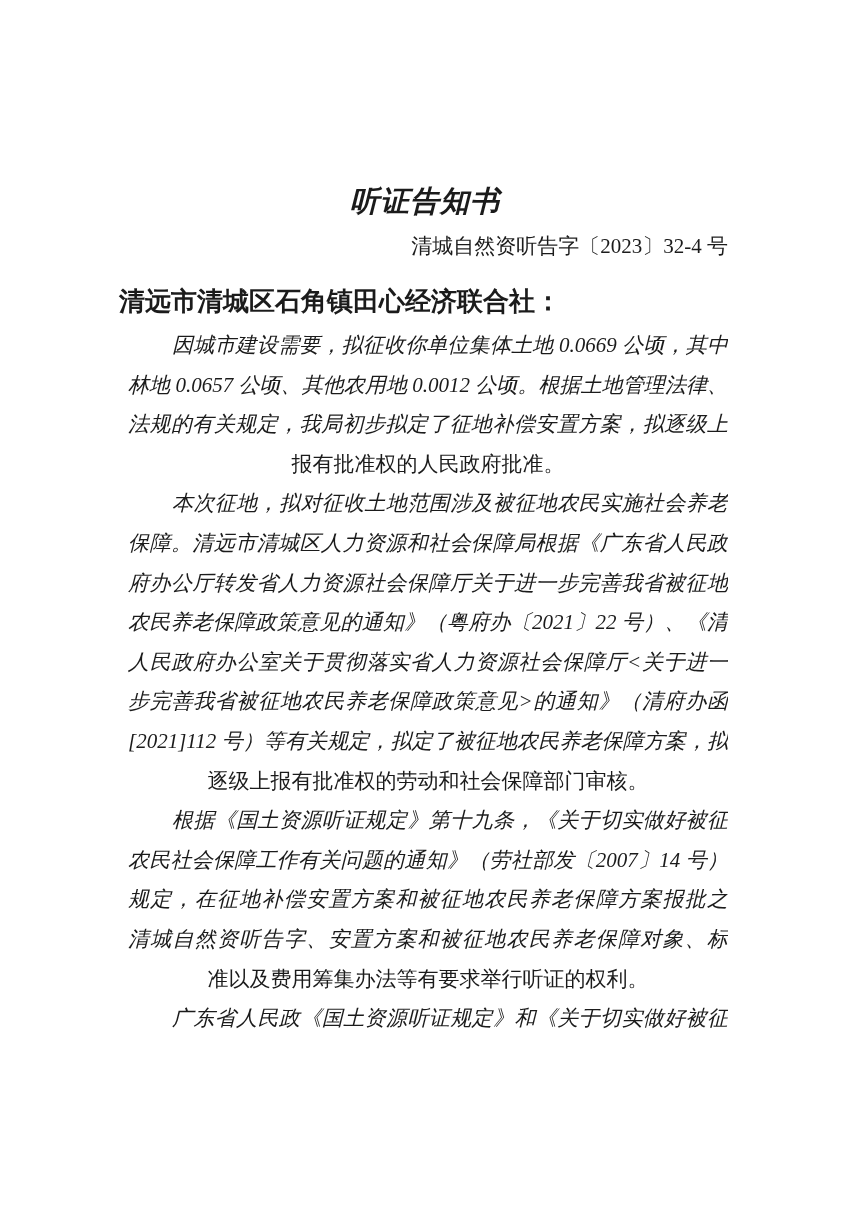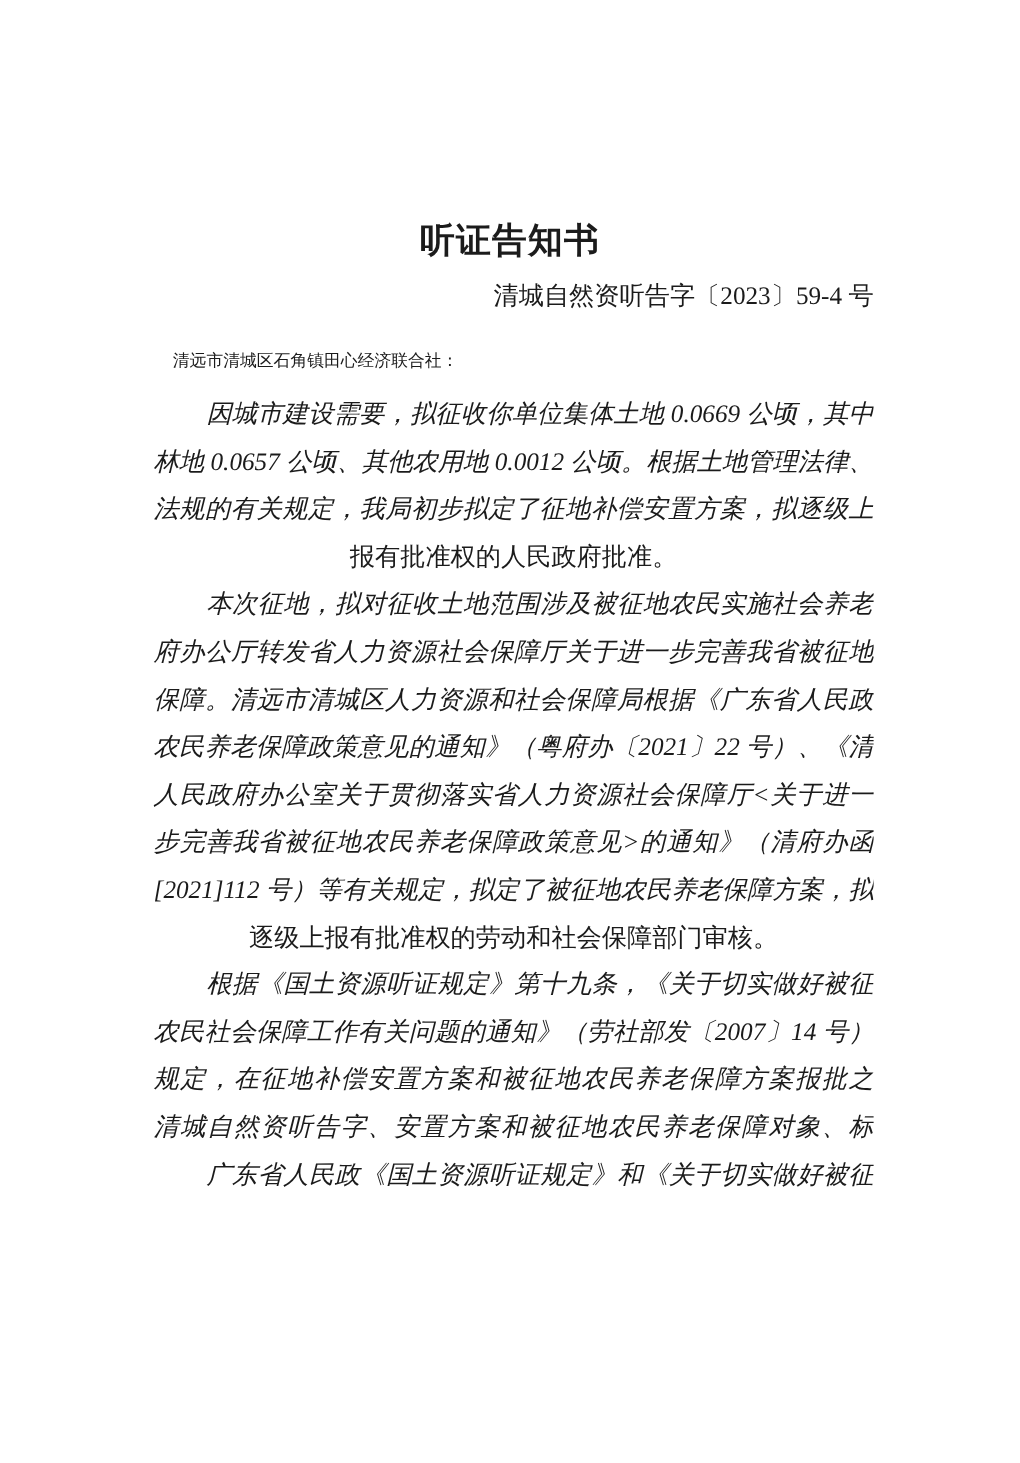--- a/index.html
+++ b/index.html
@@ -19,39 +19,41 @@
   .title {
     position: absolute;
     top: 161px;
     left: 0;
     width: 850px;
     text-align: center;
     font-size: 29px;
     font-weight: 700;
     line-height: 42px;
     letter-spacing: 1px;
+    font-style: italic;
   }
   .doc-number {
     position: absolute;
     top: 231px;
     left: 128px;
     width: 600px;
     text-align: right;
     font-size: 21px;
     line-height: 30px;
     white-space: nowrap;
   }
   .addressee {
     position: absolute;
     top: 287px;
-    left: 144px;
+    left: 119px;
     width: 600px;
-    font-size: 14px;
+    font-size: 26px;
     line-height: 30px;
     white-space: nowrap;
+    font-weight: bold;
   }
   .body-block {
     position: absolute;
     top: 326px;
     left: 128px;
     width: 600px;
     font-size: 21px;
   }
   .line {
     height: 39.6px;
@@ -67,36 +69,37 @@
   .line.indent {
     text-indent: 44px;
   }
 </style>
 </head>
 <body>
 
 <div class="page">
   <h1 class="title">听证告知书</h1>
 
-  <div class="doc-number">清城自然资听告字〔2023〕59-4 号</div>
+  <div class="doc-number">清城自然资听告字〔2023〕32-4 号</div>
 
   <div class="addressee">清远市清城区石角镇田心经济联合社：</div>
 
   <div class="body-block">
       <div class="line indent fill">因城市建设需要，拟征收你单位集体土地 0.0669 公顷，其中</div>
       <div class="line fill">林地 0.0657 公顷、其他农用地 0.0012 公顷。根据土地管理法律、</div>
       <div class="line fill">法规的有关规定，我局初步拟定了征地补偿安置方案，拟逐级上</div>
       <div class="line">报有批准权的人民政府批准。</div>
       <div class="line indent fill">本次征地，拟对征收土地范围涉及被征地农民实施社会养老</div>
+      <div class="line fill">保障。清远市清城区人力资源和社会保障局根据《广东省人民政</div>
       <div class="line fill">府办公厅转发省人力资源社会保障厅关于进一步完善我省被征地</div>
-      <div class="line fill">保障。清远市清城区人力资源和社会保障局根据《广东省人民政</div>
       <div class="line fill">农民养老保障政策意见的通知》（粤府办〔2021〕22 号）、《清远市</div>
       <div class="line fill">人民政府办公室关于贯彻落实省人力资源社会保障厅&lt;关于进一</div>
       <div class="line fill">步完善我省被征地农民养老保障政策意见&gt;的通知》（清府办函</div>
       <div class="line fill">[2021]112 号）等有关规定，拟定了被征地农民养老保障方案，拟</div>
       <div class="line">逐级上报有批准权的劳动和社会保障部门审核。</div>
       <div class="line indent fill">根据《国土资源听证规定》第十九条，《关于切实做好被征地</div>
       <div class="line fill">农民社会保障工作有关问题的通知》（劳社部发〔2007〕14 号）的</div>
       <div class="line fill">规定，在征地补偿安置方案和被征地农民养老保障方案报批之前，</div>
       <div class="line fill">清城自然资听告字、安置方案和被征地农民养老保障对象、标</div>
+      <div class="line">准以及费用筹集办法等有要求举行听证的权利。</div>
       <div class="line indent fill">广东省人民政《国土资源听证规定》和《关于切实做好被征地</div>
     </div>
 </div>
 
 </body></html>

